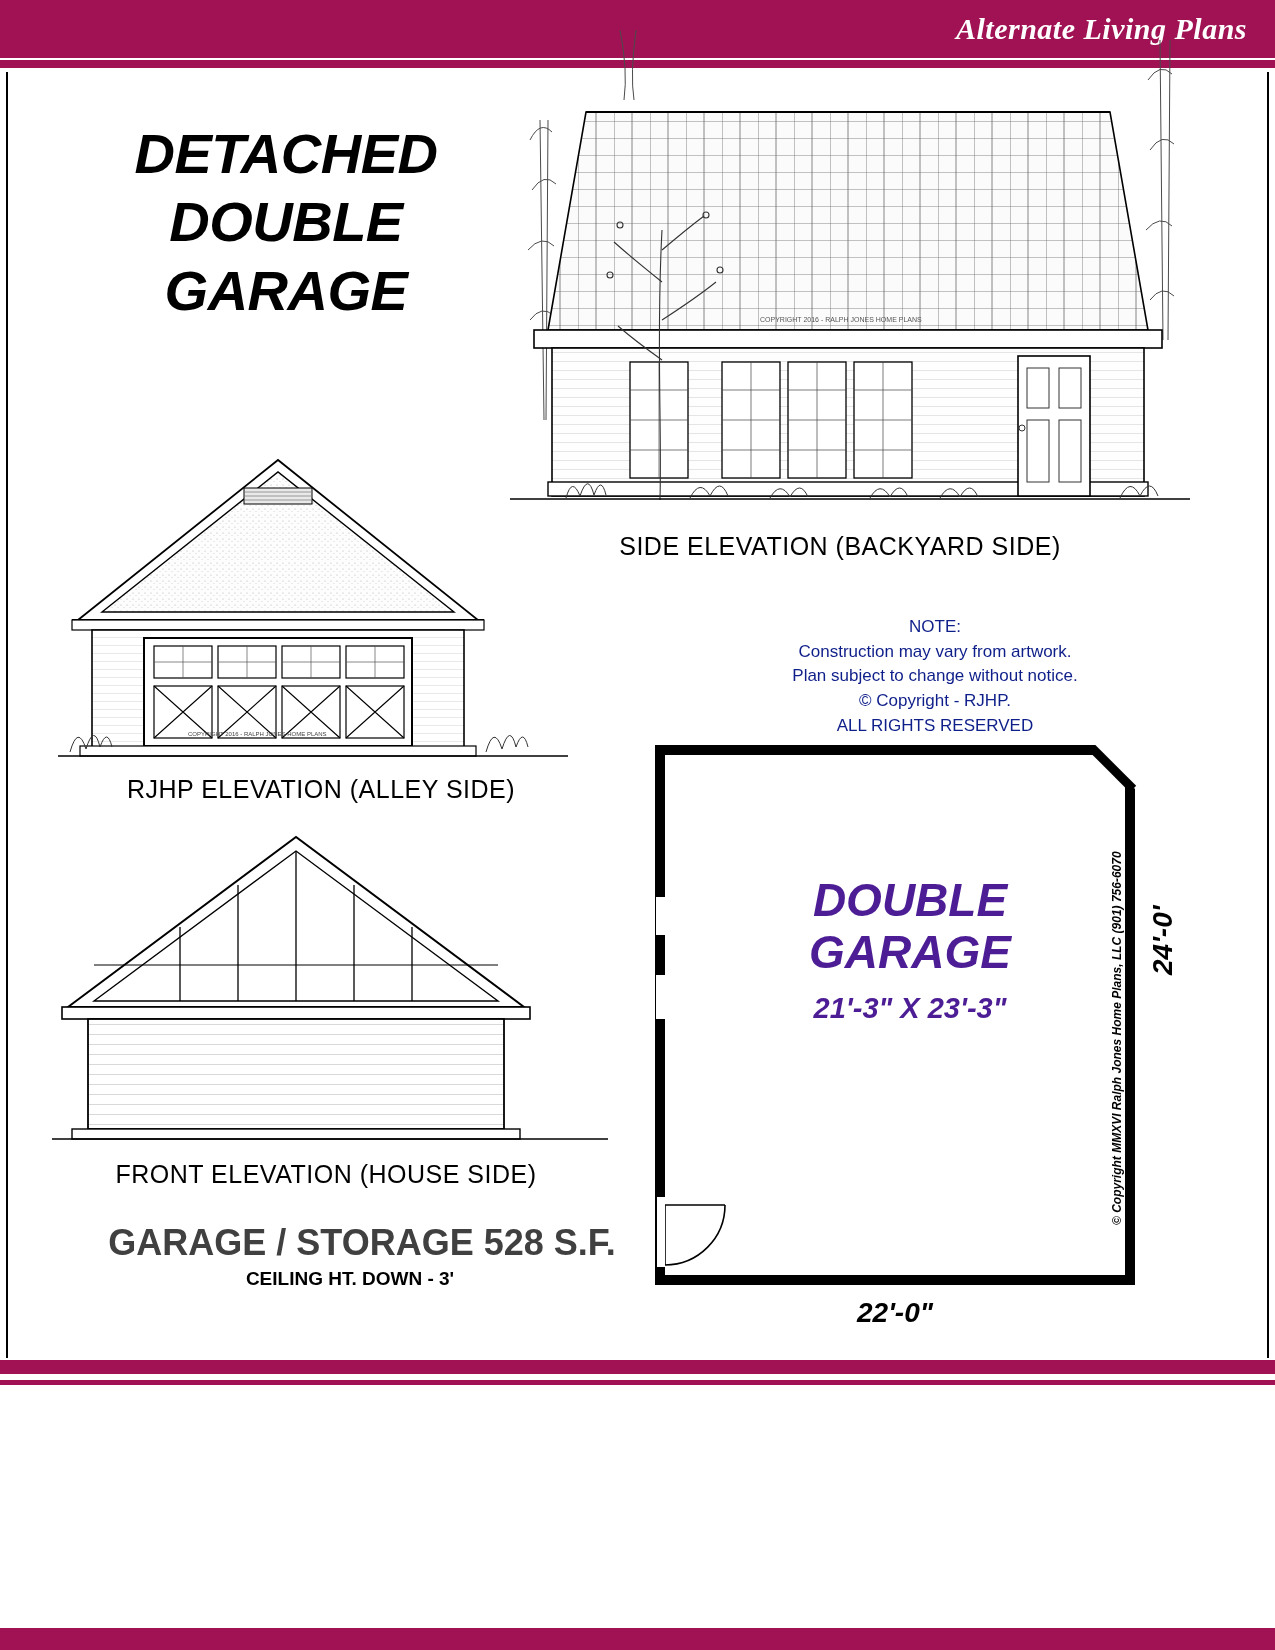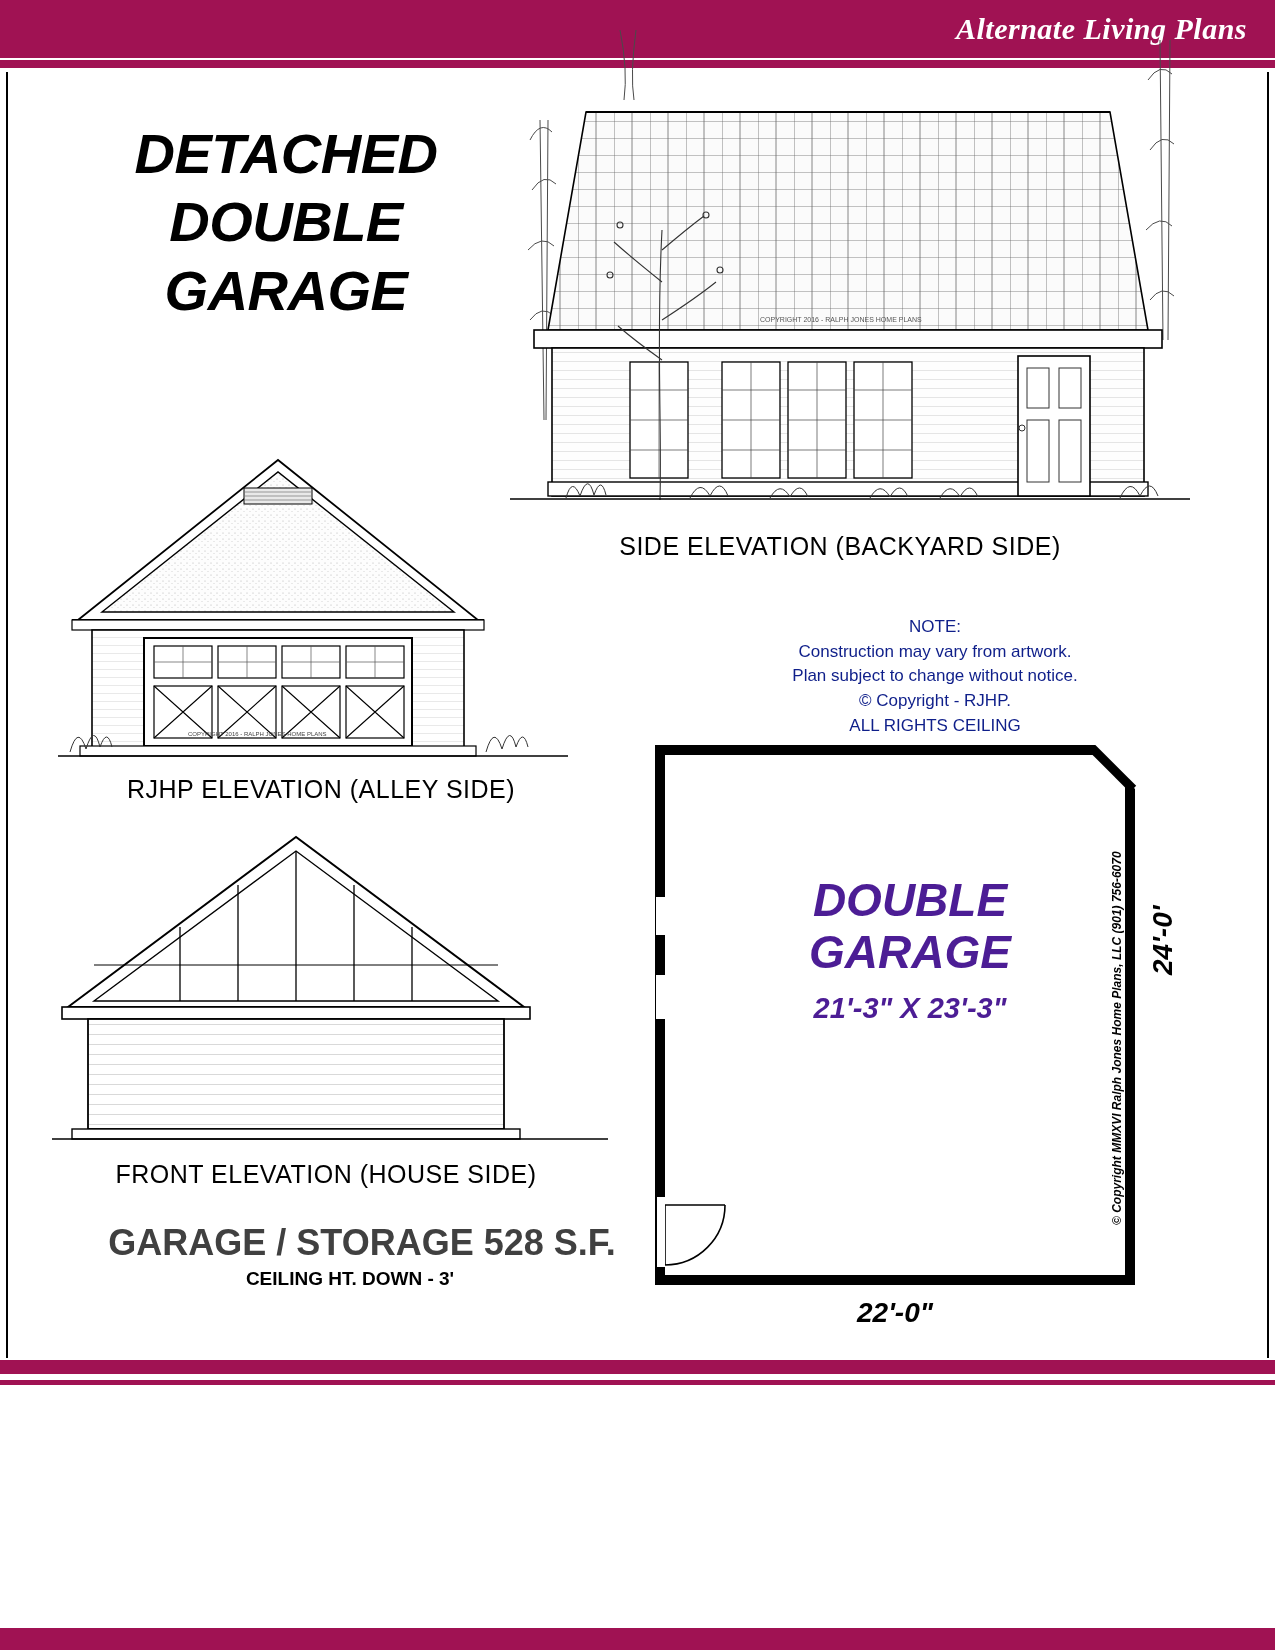--- a/index.html
+++ b/index.html
@@ -263,21 +263,21 @@
     <text x="290" y="302" font-size="7" fill="#555" font-family="Liberation Sans, sans-serif">COPYRIGHT 2016 - RALPH JONES HOME PLANS</text>
   </svg>
 </div>
 <div class="caption" style="left:470px; top:532px; width:740px;">SIDE ELEVATION (BACKYARD SIDE)</div>
 
 <div class="note-block">
   <div class="note-head">NOTE:</div>
   <div>Construction may vary from artwork.</div>
   <div>Plan subject to change without notice.</div>
   <div>©  Copyright - RJHP.</div>
-  <div>ALL RIGHTS CEILING</div>
+  <div>ALL RIGHTS RESERVED</div>
 </div>
 
 <div style="position:absolute; left:48px; top:430px; width:560px; height:340px;">
   <svg width="560" height="340" viewBox="0 0 560 340" xmlns="http://www.w3.org/2000/svg">
     <defs>
       <pattern id="stucco" width="6" height="6" patternUnits="userSpaceOnUse">
         <rect width="6" height="6" fill="#fdfdfd"></rect>
         <circle cx="1" cy="1" r="0.55" fill="#b0b0b0"></circle>
         <circle cx="4" cy="3.5" r="0.5" fill="#c8c8c8"></circle>
       </pattern>

